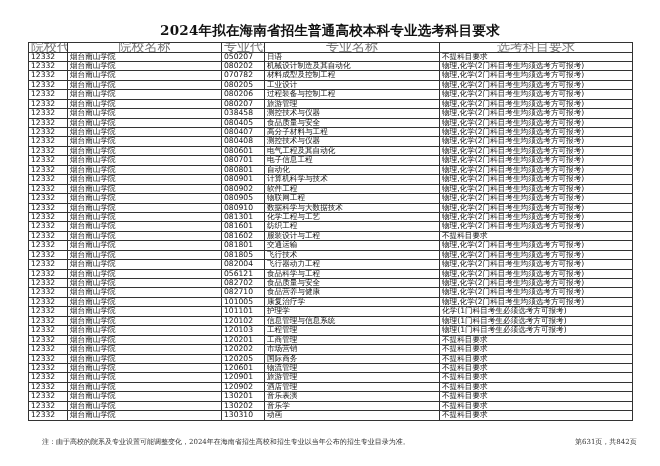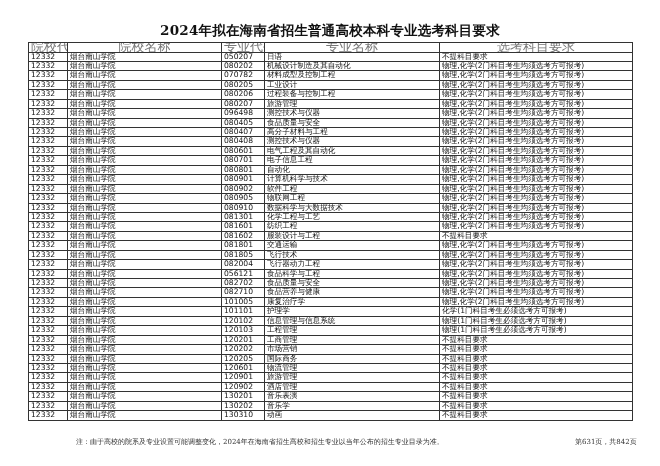--- a/index.html
+++ b/index.html
@@ -11,21 +11,21 @@
   table.grid { position:absolute; top:42px; left:28px; width:604px;
                border-collapse:collapse; table-layout:fixed;
                border:1.5px solid #222; }
   table.grid th, table.grid td { border:1px solid #333; padding:0 2px; height:8.45px;
                line-height:8.4px; font-size:7.6px; white-space:nowrap; overflow:hidden; }
   table.grid th { font-family:"DejaVu Serif", serif; font-weight:normal; color:#777;
                font-size:13px; text-align:center; height:8.5px; }
   table.grid td.c-code { text-align:left; }
   table.grid td.c-name, table.grid td.c-mcode, table.grid td.c-mname, table.grid td.c-req { text-align:left; }
   .footer-note { position:absolute; top:437px; left:42px; font-size:7px;
-                 font-family:"DejaVu Serif", serif; color:#333;margin-left:34px; }
+                 font-family:"DejaVu Serif", serif; color:#333; }
   .footer-page { position:absolute; top:437px; left:575px; font-size:7px;
                  font-family:"DejaVu Serif", serif; color:#333; }
 </style>
 </head>
 <body>
 
 <div class="title">2024年拟在海南省招生普通高校本科专业选考科目要求</div>
 
 <table class="grid">
   <colgroup>
@@ -83,21 +83,21 @@
       <tr>
         <td class="c-code">12332</td>
         <td class="c-name">烟台南山学院</td>
         <td class="c-mcode">080207</td>
         <td class="c-mname">旅游管理</td>
         <td class="c-req">物理,化学(2门科目考生均须选考方可报考)</td>
       </tr>
       <tr>
         <td class="c-code">12332</td>
         <td class="c-name">烟台南山学院</td>
-        <td class="c-mcode">096498</td>
+        <td class="c-mcode">038458</td>
         <td class="c-mname">测控技术与仪器</td>
         <td class="c-req">物理,化学(2门科目考生均须选考方可报考)</td>
       </tr>
       <tr>
         <td class="c-code">12332</td>
         <td class="c-name">烟台南山学院</td>
         <td class="c-mcode">080405</td>
         <td class="c-mname">食品质量与安全</td>
         <td class="c-req">物理,化学(2门科目考生均须选考方可报考)</td>
       </tr>

